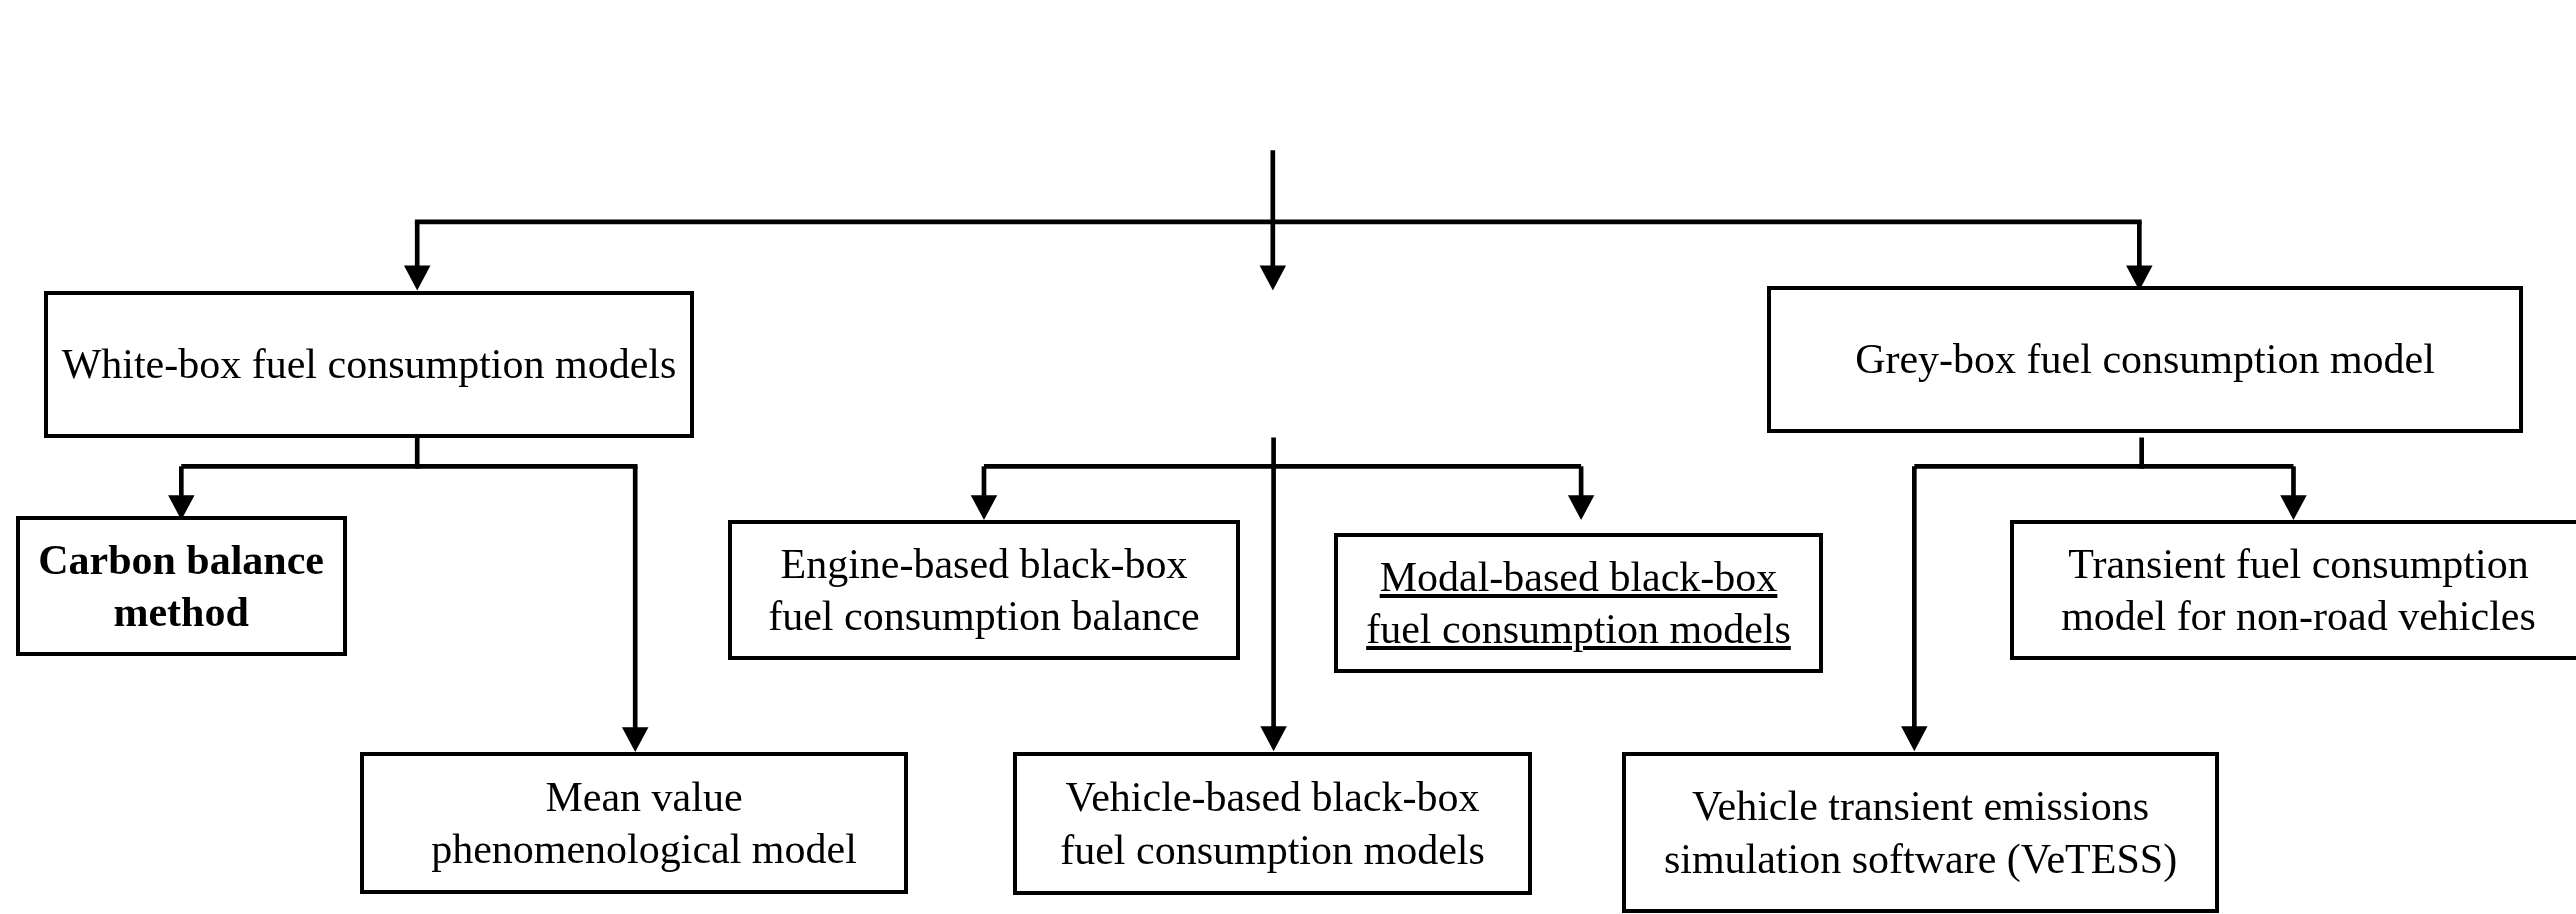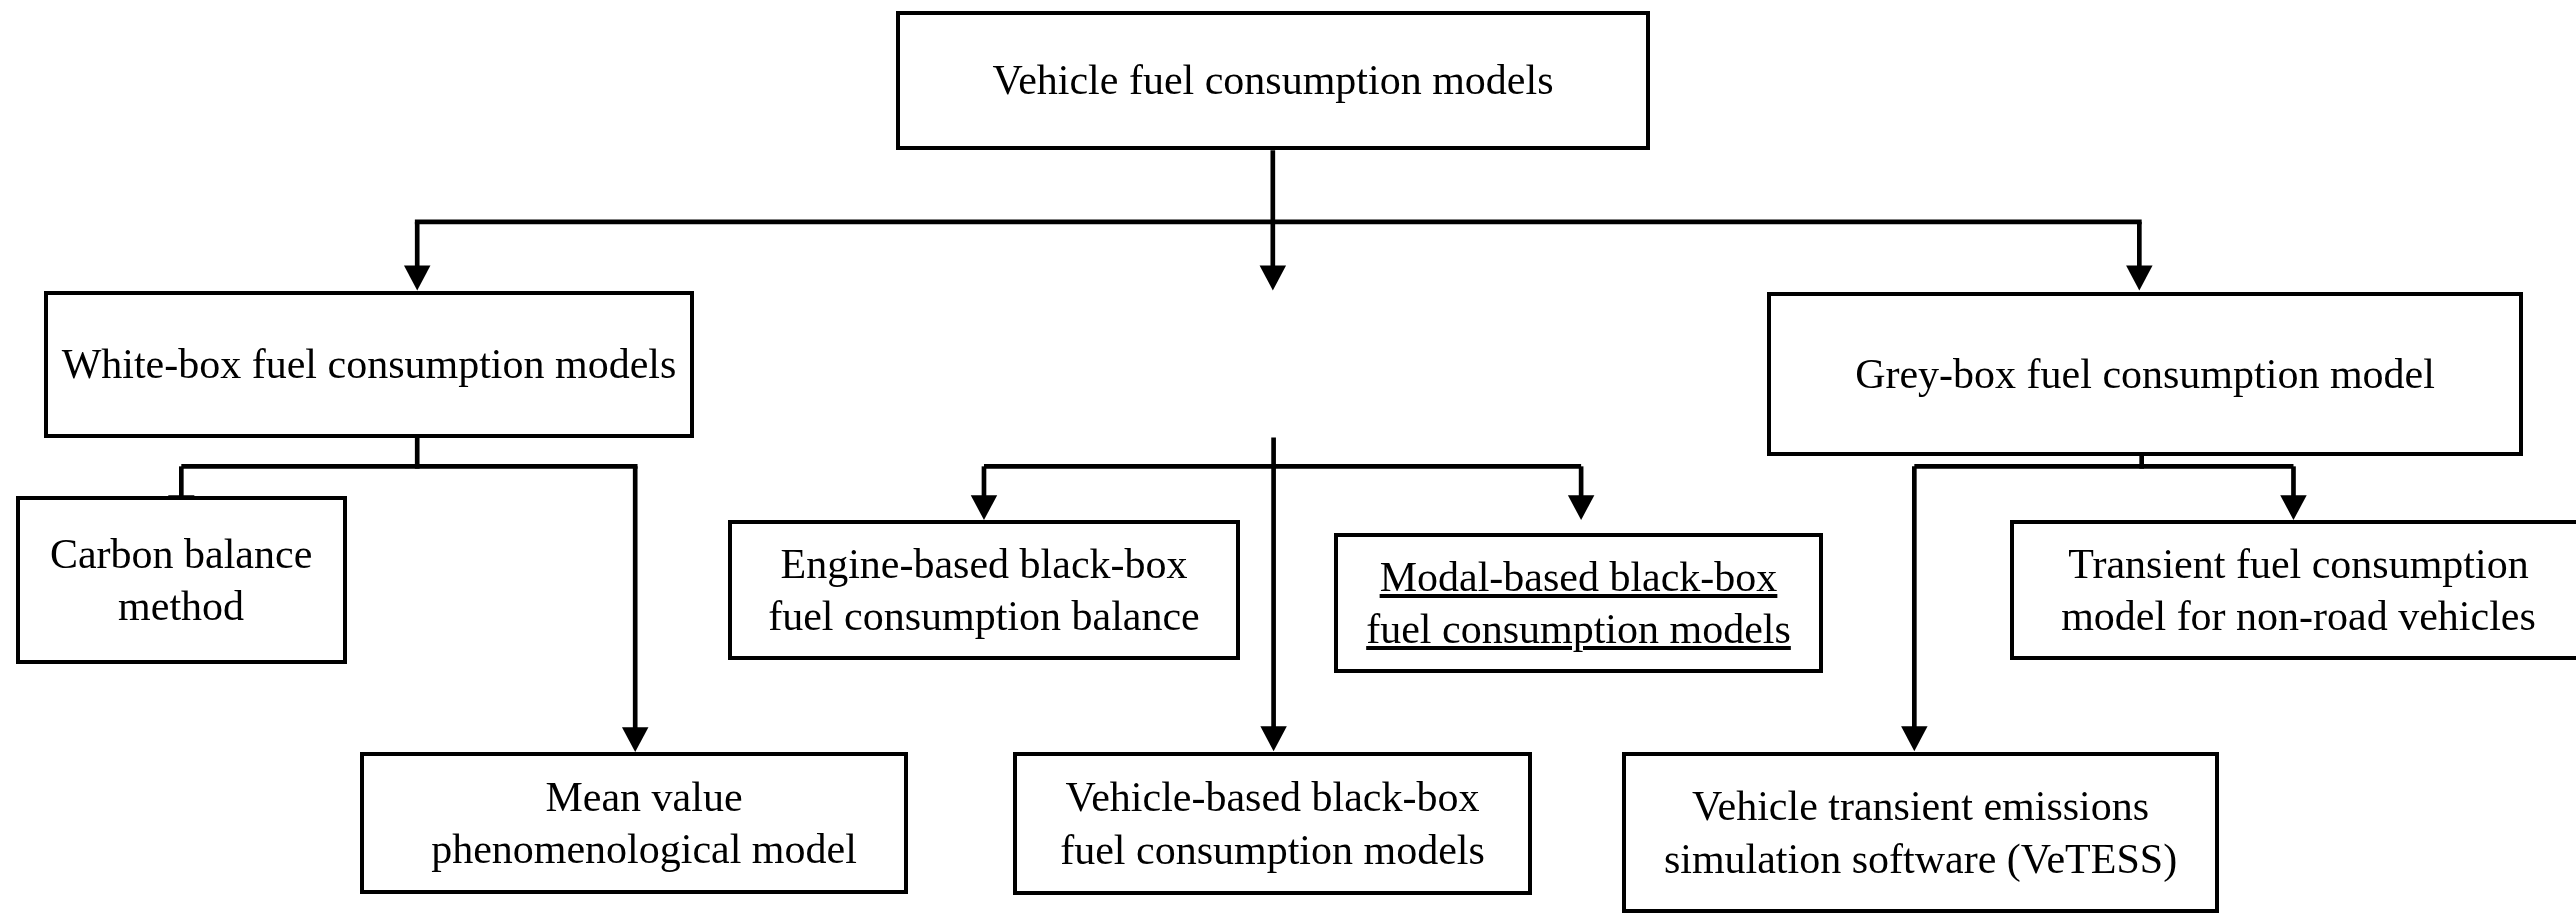--- a/index.html
+++ b/index.html
@@ -28,22 +28,22 @@
     justify-content: center;
     text-align: center;
     font-size: 42px;
     line-height: 1.25;
     white-space: pre-line;
   }
   
   .n-root      { left: 896px; top: 11px;  width: 754px; height: 139px; }
   .n-white     { left: 44px;   top: 291px; width: 650px; height: 147px; }
   .n-black     { left: 895px; top: 291px; width: 757px; height: 147px; }
-  .n-grey      { left: 1767px; top: 292px; width: 756px; height: 164px; text-align: right; }
-  .n-carbon    { left: 15.6px;   top: 496px; width: 331px; height: 168px; }
+  .n-grey      { left: 1767px; top: 286px; width: 756px; height: 147px; text-align: right; }
+  .n-carbon    { left: 15.6px;   top: 516px; width: 331px; height: 140px; font-weight: bold; }
   .n-engine    { left: 728px;  top: 520px; width: 512px; height: 140px; }
   .n-modal     { left: 1334px; top: 533px; width: 489px; height: 140px; text-decoration: underline; }
   .n-transient { left: 2010px; top: 520px; width: 577px; height: 140px; }
   .n-mean      { left: 360px;  top: 752px; width: 548px; height: 142px; padding-left: 20px; }
   .n-vehicle   { left: 1013px; top: 752px; width: 519px; height: 143px; }
   .n-vetess    { left: 1622px; top: 752px; width: 597px; height: 161px; }
 </style>
 </head>
 <body>
 
@@ -79,23 +79,20 @@
       <polygon points="215,636 249,636 232,668"></polygon>
       <polygon points="798,934 832,934 815,966"></polygon>
       <polygon points="1246,636 1280,636 1263,668"></polygon>
       <polygon points="2013,636 2047,636 2030,668"></polygon>
       <polygon points="1618,933 1652,933 1635,965"></polygon>
       <polygon points="2441,933 2475,933 2458,965"></polygon>
       <polygon points="2928,636 2962,636 2945,668"></polygon>
     </g>
   </svg>
 
-  <div class="node n-root">
-    <span>Vehicle fuel consumption models</span>
-  </div>
 
   <div class="node n-white">
     <span>White-box fuel consumption models</span>
   </div>
 
 
   <div class="node n-grey">
     <span>Grey-box fuel consumption model</span>
   </div>
 

